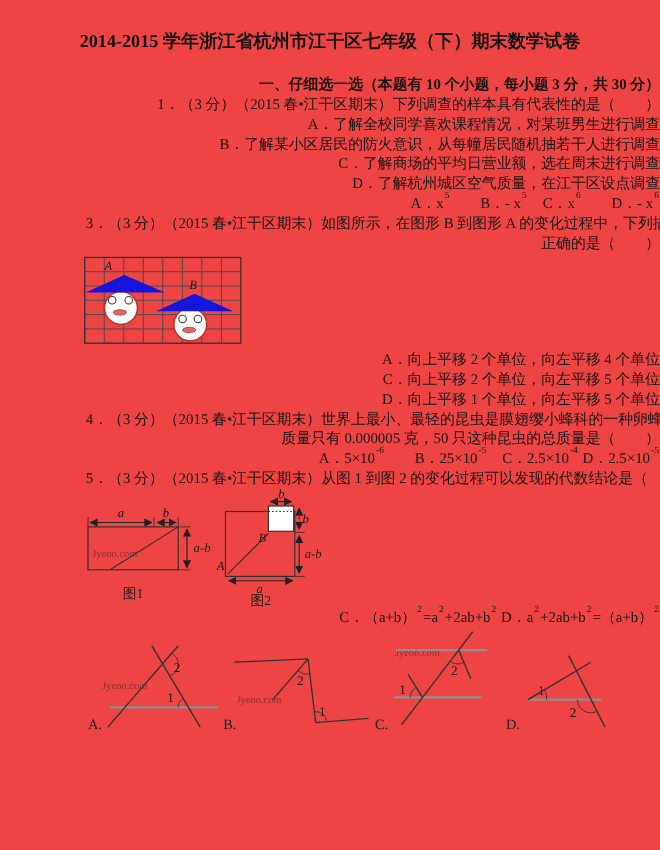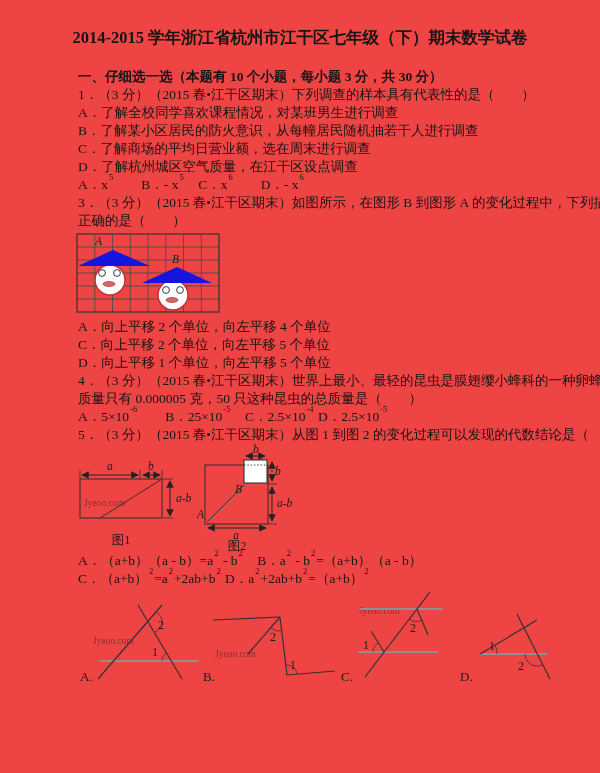--- a/index.html
+++ b/index.html
@@ -1,20 +1,20 @@
 <!DOCTYPE html>
 <html><head>
 <meta charset="utf-8">
 <style>
   html,body{margin:0;padding:0;background:#ffffff;}
   .page{position:relative;width:600px;height:773px;overflow:hidden;background:#ef4444;
         font-family:"Liberation Serif","DejaVu Serif",serif;color:#151515;}
   .title{margin:27px 30px 0;text-align:center;font-size:16.5px;font-weight:bold;
          white-space:nowrap;letter-spacing:0px;}
-  .content{margin:19px 0 0 78px;font-size:13.5px;line-height:18px;}
+  .content{margin:19px 0 0 78px;font-size:13.5px;line-height:18px;text-align:right;}
   .line{white-space:nowrap;}
   .bold{font-weight:bold;}
   sup{font-size:8.5px;line-height:0;position:relative;top:-4px;margin:0 1px;
       font-family:"Liberation Serif","DejaVu Serif",serif;}
   svg{display:block;}
   svg text{font-family:"Liberation Serif","DejaVu Serif",serif;fill:#1c1c1c;}
   .fig-grid{margin:3px 0 4px -2px;}
   .fig-q5{margin:0;}
   .fig-q6{margin:4px 0 0 -3px;}
   .mathlbl{font-style:italic;font-size:11.5px;}
@@ -105,21 +105,20 @@
         <text class="mathlbl" x="175" y="9">b</text>
         <text class="mathlbl" x="197" y="31">b</text>
         <text class="mathlbl" x="157" y="49">B</text>
         <text class="mathlbl" x="119" y="74">A</text>
         <text class="mathlbl" x="199" y="63">a-b</text>
         <text class="mathlbl" x="158" y="95" text-anchor="middle">a</text>
         <text class="cap" x="159" y="106" text-anchor="middle">图2</text>
       </g>
     </svg>
 
-    <div class="line">A．（a+b）（a - b）=a<sup>2</sup> - b<sup>2</sup>　B．a<sup>2</sup> - b<sup>2</sup>=（a+b）（a - b）</div>
     <div class="line">C．（a+b）<sup>2</sup>=a<sup>2</sup>+2ab+b<sup>2</sup> D．a<sup>2</sup>+2ab+b<sup>2</sup>=（a+b）<sup>2</sup></div>
 
 
     <svg class="fig-q6" width="490" height="95" viewBox="0 0 490 95">
 
       <g>
         <text class="wm" x="18" y="52" fill="#d9a8b5">Jyeoo.com</text>
         <line x1="25" y1="69" x2="123" y2="69" stroke-width="2" stroke="#8f8f8f"></line>
         <line x1="23" y1="87" x2="87" y2="13" stroke="#333" stroke-width="1.2"></line>
         <line x1="63" y1="13" x2="107" y2="87" stroke="#333" stroke-width="1.2"></line>

